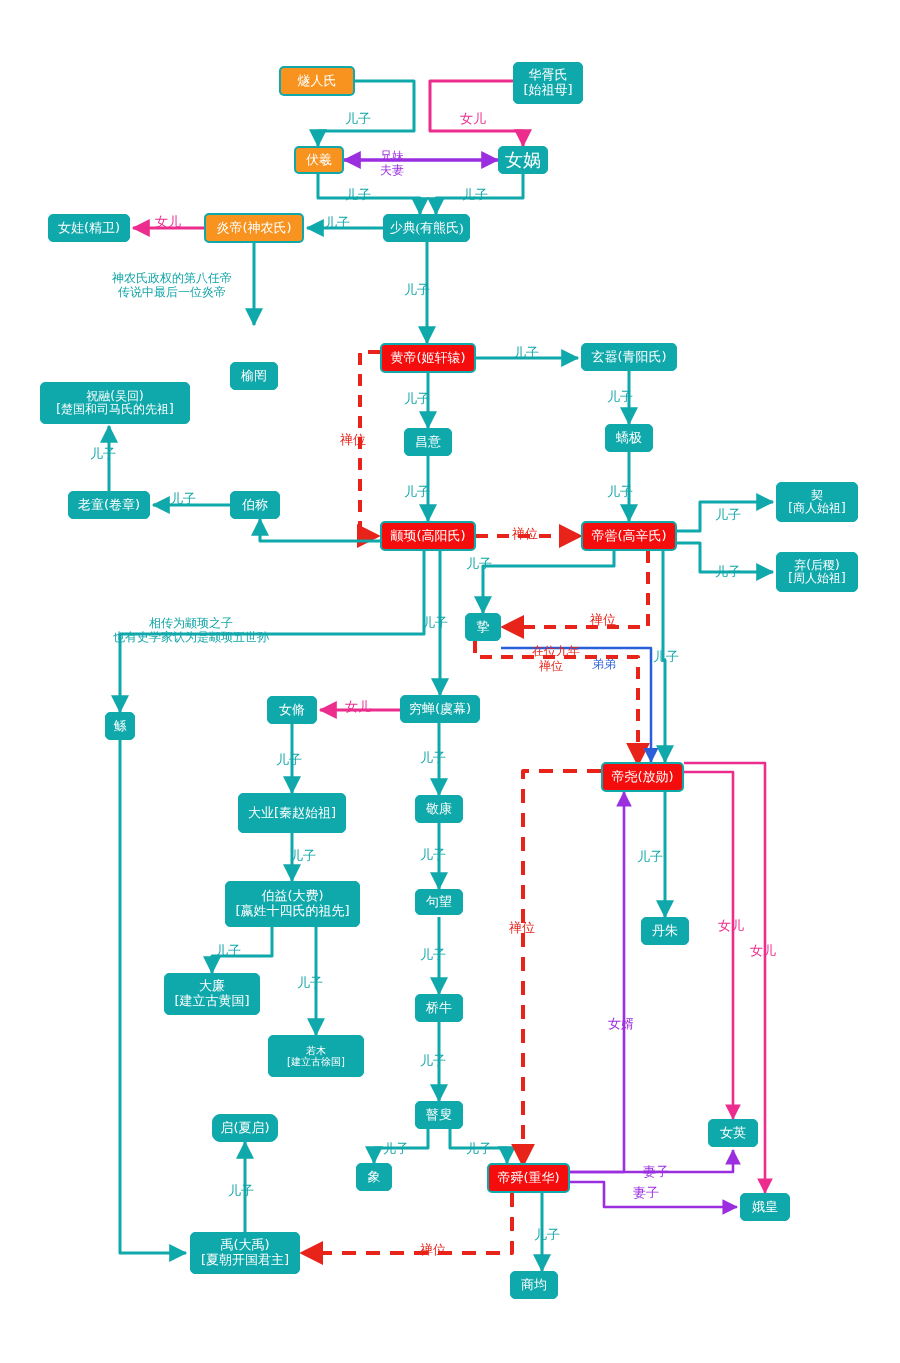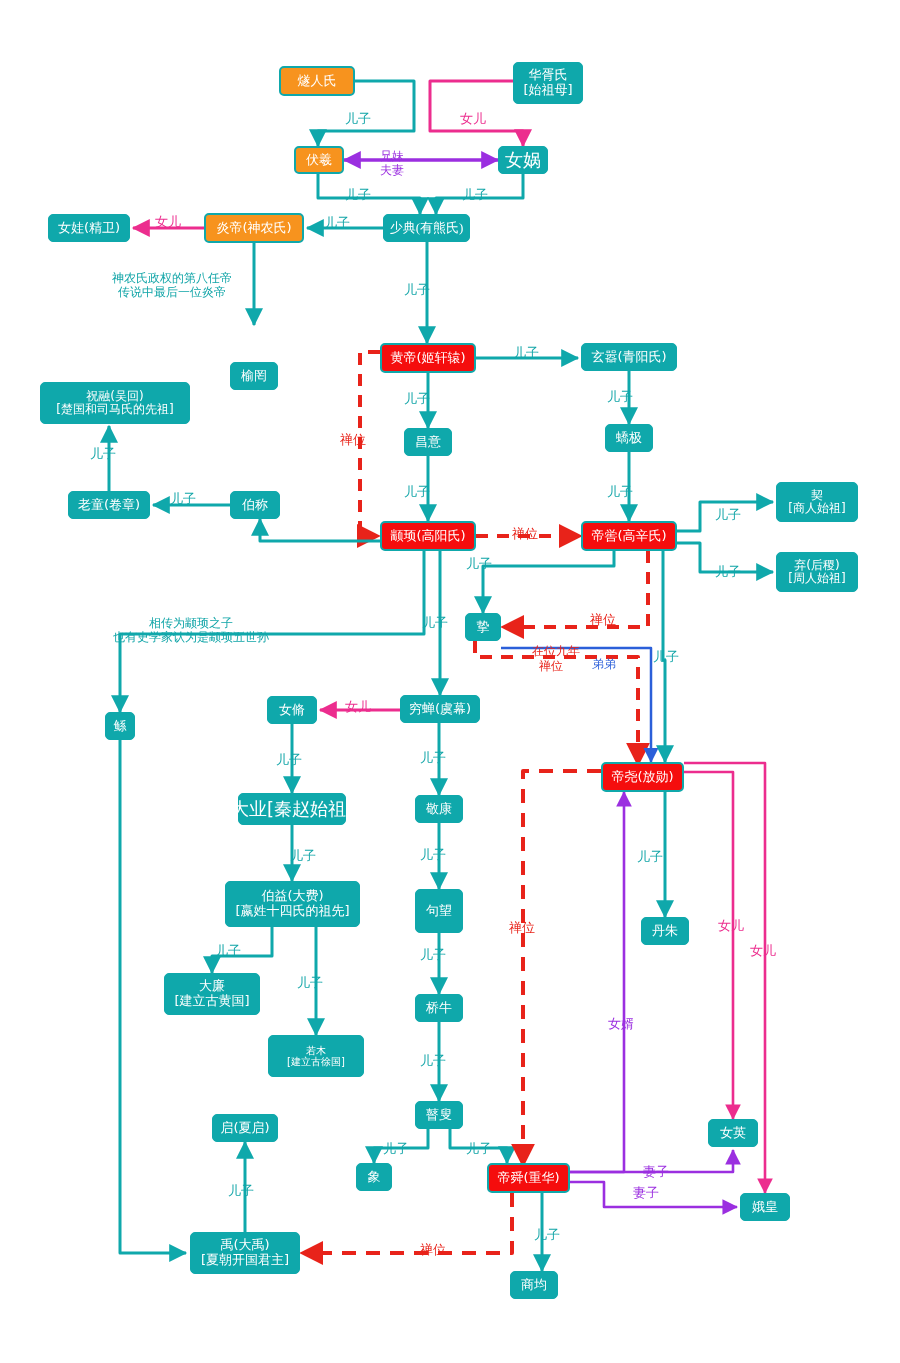--- a/index.html
+++ b/index.html
@@ -185,33 +185,33 @@
 [商人始祖]</div>
       <div class="node n-red" style="left: 380px; top: 521px; width: 96px; height: 30px; font-size: 13px;">颛顼(高阳氏)</div>
       <div class="node n-red" style="left: 581px; top: 521px; width: 96px; height: 30px; font-size: 13px;">帝喾(高辛氏)</div>
       <div class="node n-teal" style="left: 776px; top: 552px; width: 82px; height: 40px; font-size: 12px;">弃(后稷)
 [周人始祖]</div>
       <div class="node n-teal" style="left: 465px; top: 613px; width: 36px; height: 28px; font-size: 13px;">挚</div>
       <div class="node n-teal" style="left: 105px; top: 712px; width: 30px; height: 28px; font-size: 13px;">鲧</div>
       <div class="node n-teal" style="left: 267px; top: 696px; width: 50px; height: 28px; font-size: 13px;">女脩</div>
       <div class="node n-teal" style="left: 400px; top: 695px; width: 80px; height: 28px; font-size: 13px;">穷蝉(虞幕)</div>
       <div class="node n-red" style="left: 601px; top: 762px; width: 83px; height: 30px; font-size: 13px;">帝尧(放勋)</div>
-      <div class="node n-teal" style="left: 238px; top: 793px; width: 108px; height: 32px; font-size: 18px;">大业[秦赵始祖]</div>
+      <div class="node n-teal" style="left: 238px; top: 793px; width: 108px; height: 40px; font-size: 13px;">大业[秦赵始祖]</div>
       <div class="node n-teal" style="left: 415px; top: 795px; width: 48px; height: 28px; font-size: 13px;">敬康</div>
-      <div class="node n-teal" style="left: 415px; top: 889px; width: 48px; height: 44px; font-size: 13px;">句望</div>
+      <div class="node n-teal" style="left: 415px; top: 889px; width: 48px; height: 26px; font-size: 13px;">句望</div>
       <div class="node n-teal" style="left: 225px; top: 881px; width: 135px; height: 46px; font-size: 13px;">伯益(大费)
 [嬴姓十四氏的祖先]</div>
       <div class="node n-teal" style="left: 641px; top: 917px; width: 48px; height: 28px; font-size: 13px;">丹朱</div>
       <div class="node n-teal" style="left: 164px; top: 973px; width: 96px; height: 42px; font-size: 13px;">大廉
 [建立古黄国]</div>
       <div class="node n-teal" style="left: 415px; top: 994px; width: 48px; height: 28px; font-size: 13px;">桥牛</div>
       <div class="node n-teal" style="left: 268px; top: 1035px; width: 96px; height: 42px; font-size: 10px;">若木
 [建立古徐国]</div>
       <div class="node n-teal" style="left: 415px; top: 1101px; width: 48px; height: 28px; font-size: 13px;">瞽叟</div>
-      <div class="node n-teal" style="left: 212px; top: 1114px; width: 66px; height: 28px; font-size: 13px;">启(夏启)</div>
+      <div class="node n-teal" style="left: 212px; top: 1114px; width: 66px; height: 28px; font-size: 13px; border-radius: 8px;">启(夏启)</div>
       <div class="node n-teal" style="left: 708px; top: 1119px; width: 50px; height: 28px; font-size: 13px;">女英</div>
       <div class="node n-teal" style="left: 356px; top: 1163px; width: 36px; height: 28px; font-size: 13px;">象</div>
       <div class="node n-red" style="left: 487px; top: 1163px; width: 83px; height: 30px; font-size: 13px;">帝舜(重华)</div>
       <div class="node n-teal" style="left: 740px; top: 1193px; width: 50px; height: 28px; font-size: 13px;">娥皇</div>
       <div class="node n-teal" style="left: 190px; top: 1232px; width: 110px; height: 42px; font-size: 13px;">禹(大禹)
 [夏朝开国君主]</div>
       <div class="node n-teal" style="left: 510px; top: 1271px; width: 48px; height: 28px; font-size: 13px;">商均</div>
     </div>
   <div id="labels-layer">
       <div class="elabel l-teal" style="left: 345px; top: 112px; font-size: 13px;">儿子</div>

